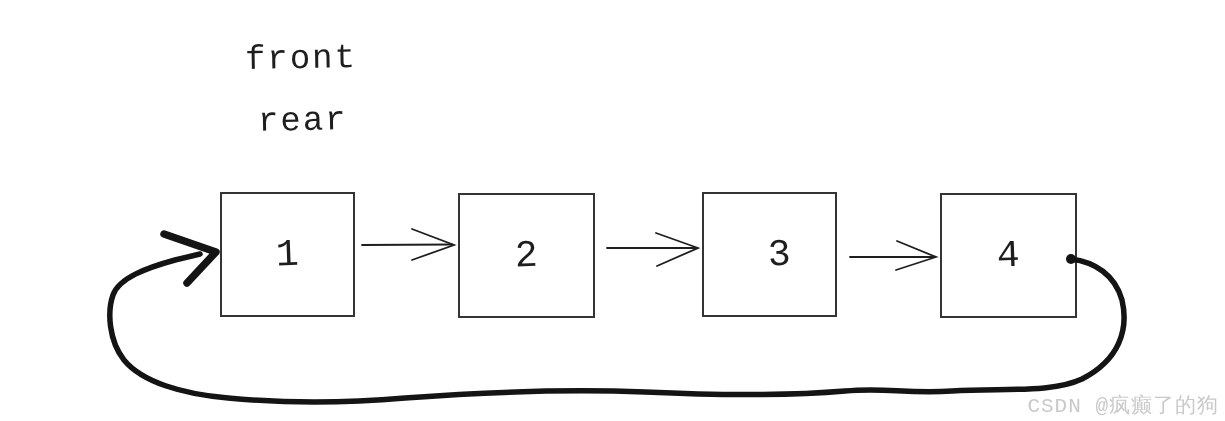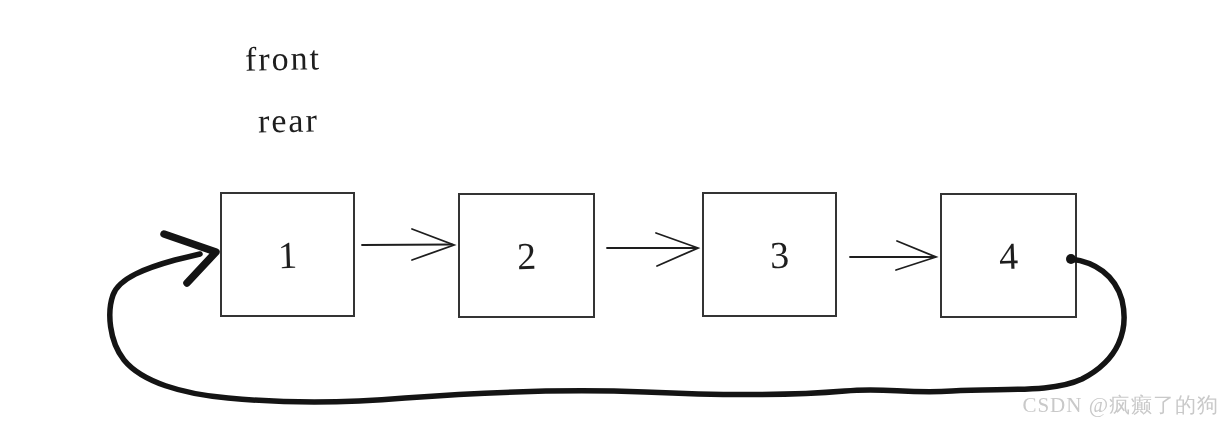--- a/index.html
+++ b/index.html
@@ -6,21 +6,21 @@
     margin: 0;
     padding: 0;
     background: #ffffff;
   }
   .canvas {
     position: relative;
     width: 1225px;
     height: 421px;
     background: #ffffff;
     overflow: hidden;
-    font-family: Liberation Serif, serif;
+    font-family: Liberation Mono, monospace;
     color: #1e1e1e;
   }
   .pointer-label {
     position: absolute;
     font-size: 34px;
     font-weight: 500;
     letter-spacing: 2px;
     color: #1e1e1e;
     transform: rotate(-1deg);
     white-space: nowrap;

